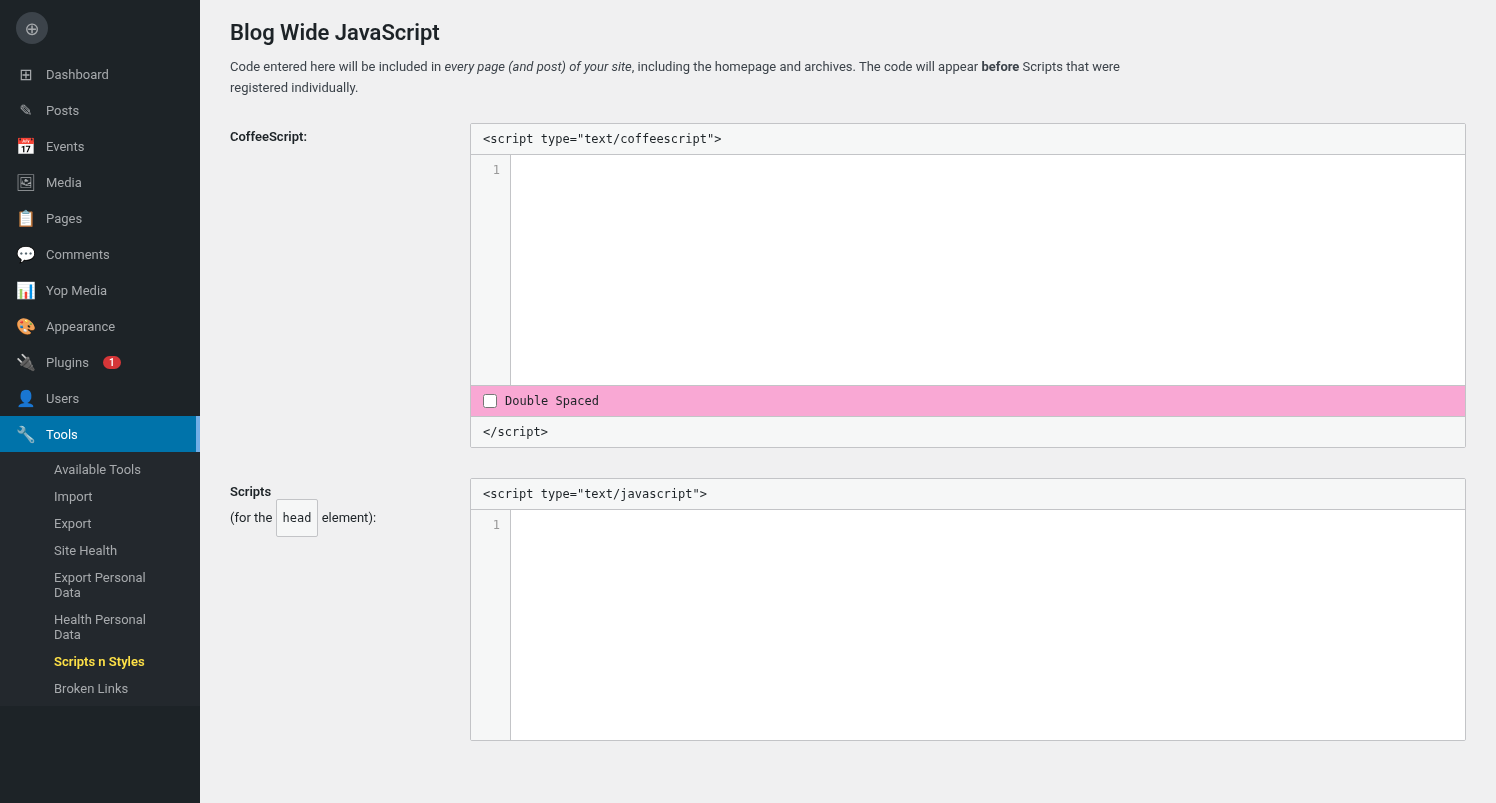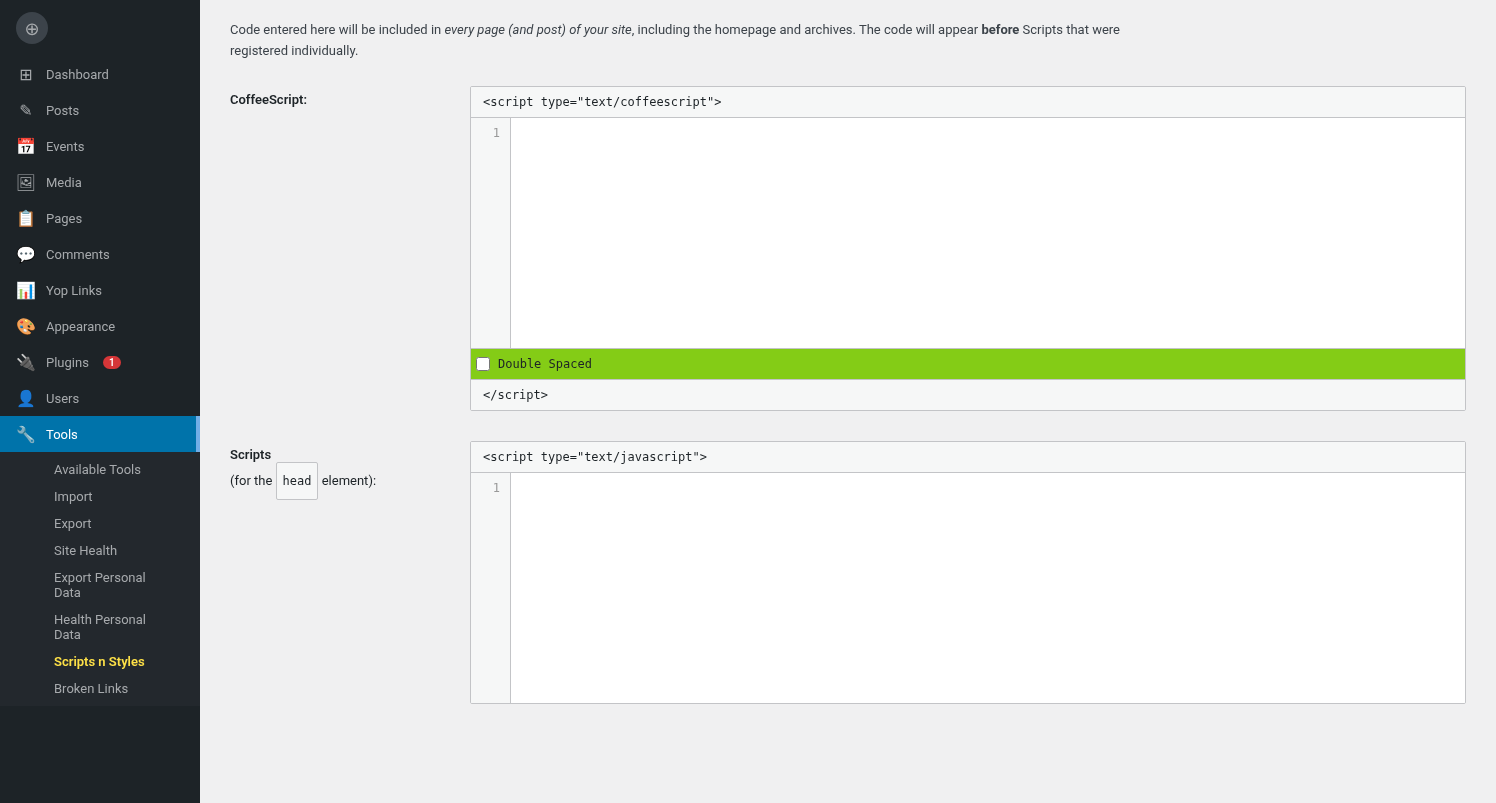--- a/index.html
+++ b/index.html
@@ -209,24 +209,24 @@
       font-size: 12px;
       resize: none;
       background: #fff;
       color: #1d2327;
     }
 
     .editor-checkbox-row {
       display: flex;
       align-items: center;
       gap: 8px;
-      padding: 8px 5px;
+      padding: 8px 12px;
       border-top: 1px solid #c3c4c7;
       border-bottom: 1px solid #c3c4c7;
-      background: #84cc16;
+      background: #f9a8d4;
     }
 
     .editor-footer {
       background: #f6f7f7;
       padding: 8px 12px;
       font-family: monospace;
       font-size: 12px;
       color: #1d2327;
     }
 
@@ -269,21 +269,21 @@
   <div class="sidebar-nav-item">
     <span class="sidebar-icon">📋</span>
     <span>Pages</span>
   </div>
   <div class="sidebar-nav-item">
     <span class="sidebar-icon">💬</span>
     <span>Comments</span>
   </div>
   <div class="sidebar-nav-item">
     <span class="sidebar-icon">📊</span>
-    <span>Yop Links</span>
+    <span>Yop Media</span>
   </div>
   <div class="sidebar-nav-item">
     <span class="sidebar-icon">🎨</span>
     <span>Appearance</span>
   </div>
   <div class="sidebar-nav-item">
     <span class="sidebar-icon">🔌</span>
     <span>Plugins</span>
     <span class="badge">1</span>
   </div>
@@ -318,20 +318,21 @@
     <div class="sub-nav-item active">
       <span>Scripts n Styles</span>
     </div>
     <div class="sub-nav-item">
       <span>Broken Links</span>
     </div>
   </div>
 </div>
 
 <div id="main">
+  <h1 class="page-title">Blog Wide JavaScript</h1>
 
   <p class="page-description">
     <span>Code entered here will be included in </span><em>every page (and post) of your site</em><span>, including the homepage and archives. The code will appear </span><strong>before</strong><span> Scripts that were registered individually.</span>
   </p>
 
   <div class="form-row">
     <div class="form-label">CoffeeScript:</div>
     <div class="editor-wrapper">
       <div class="editor-header">&lt;script type="text/coffeescript"&gt;</div>
       <div class="editor-body">

